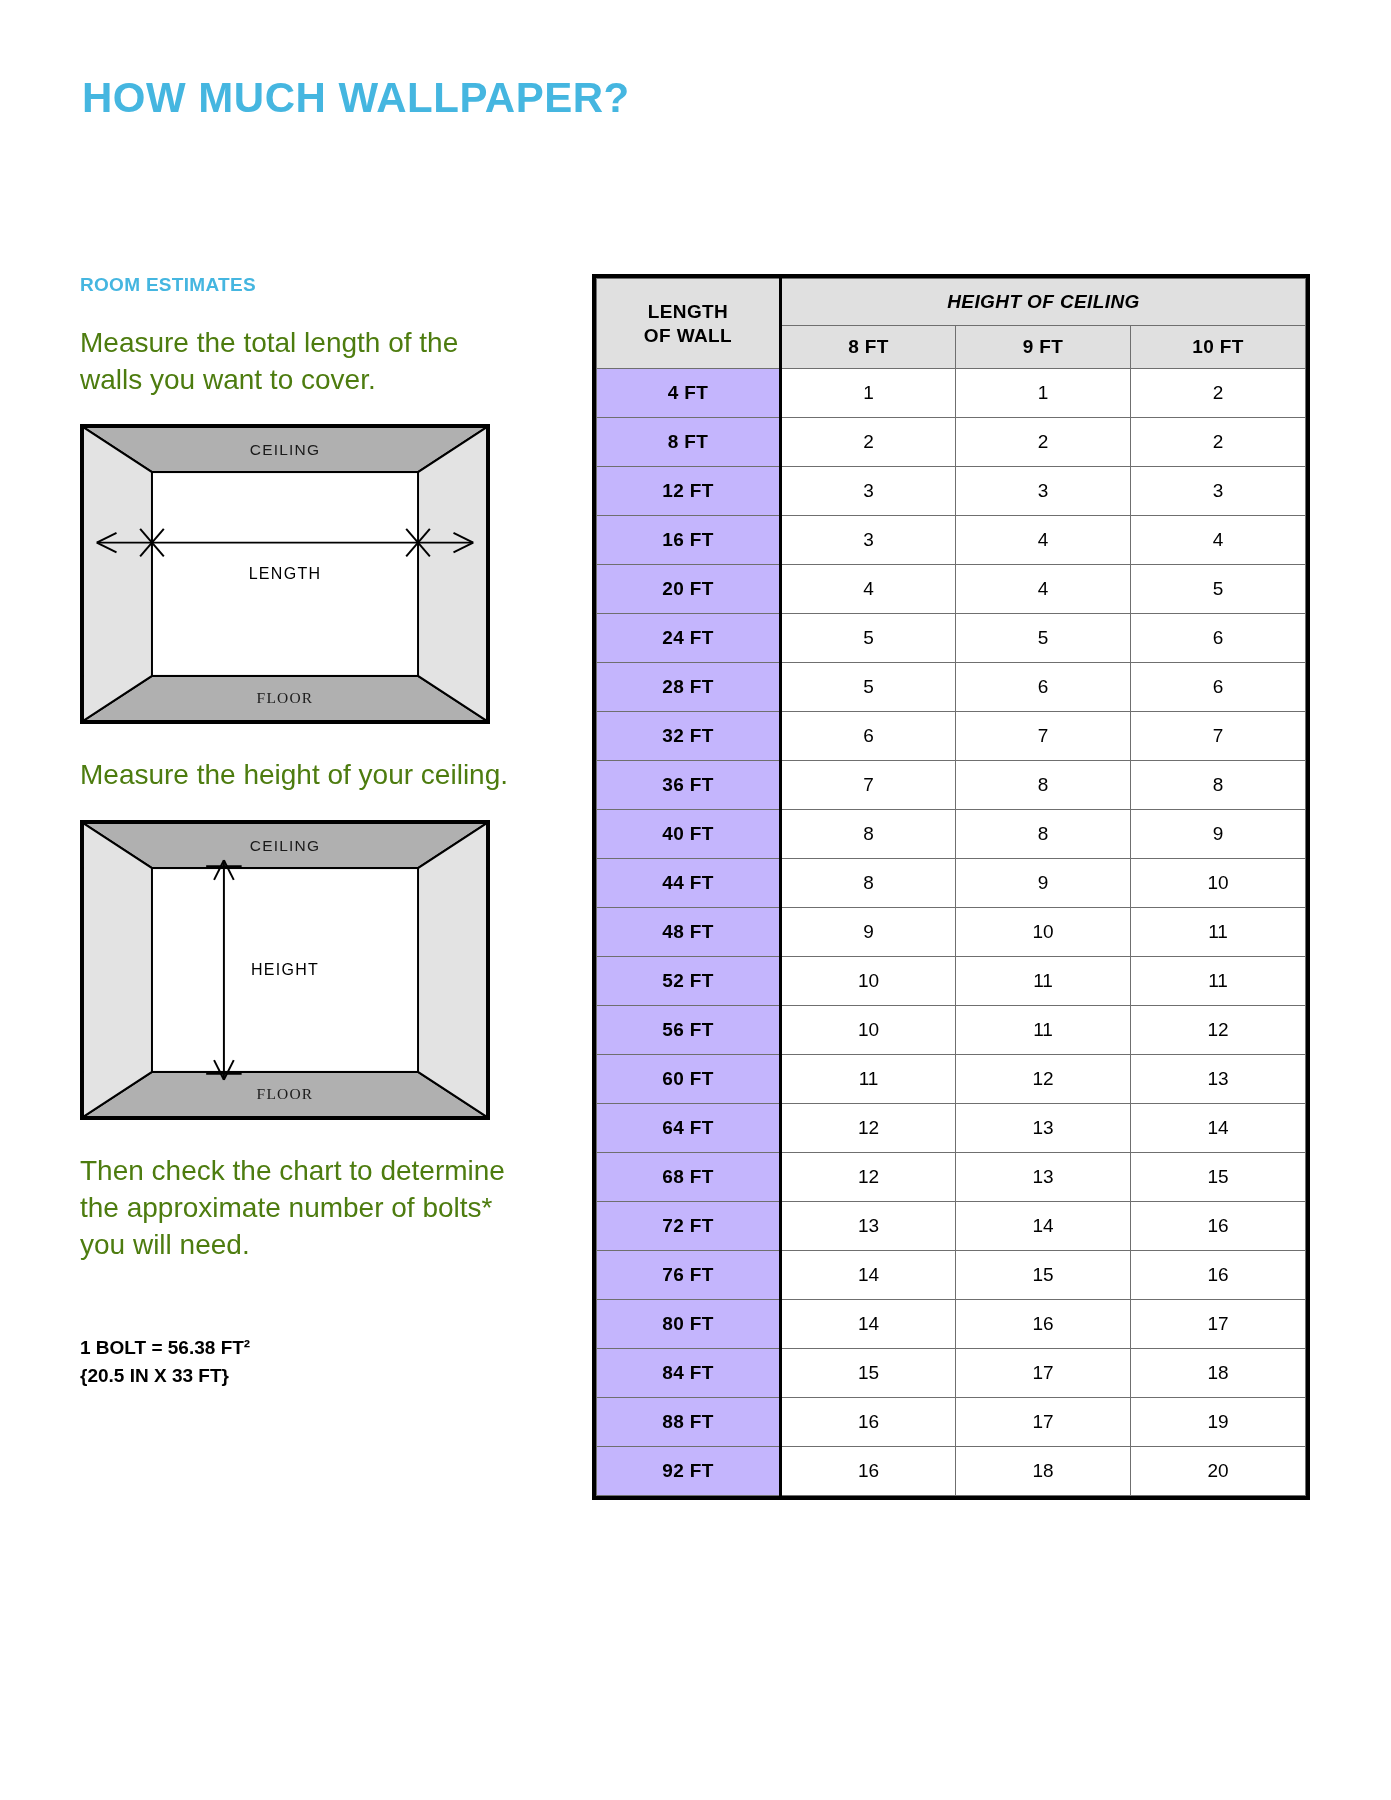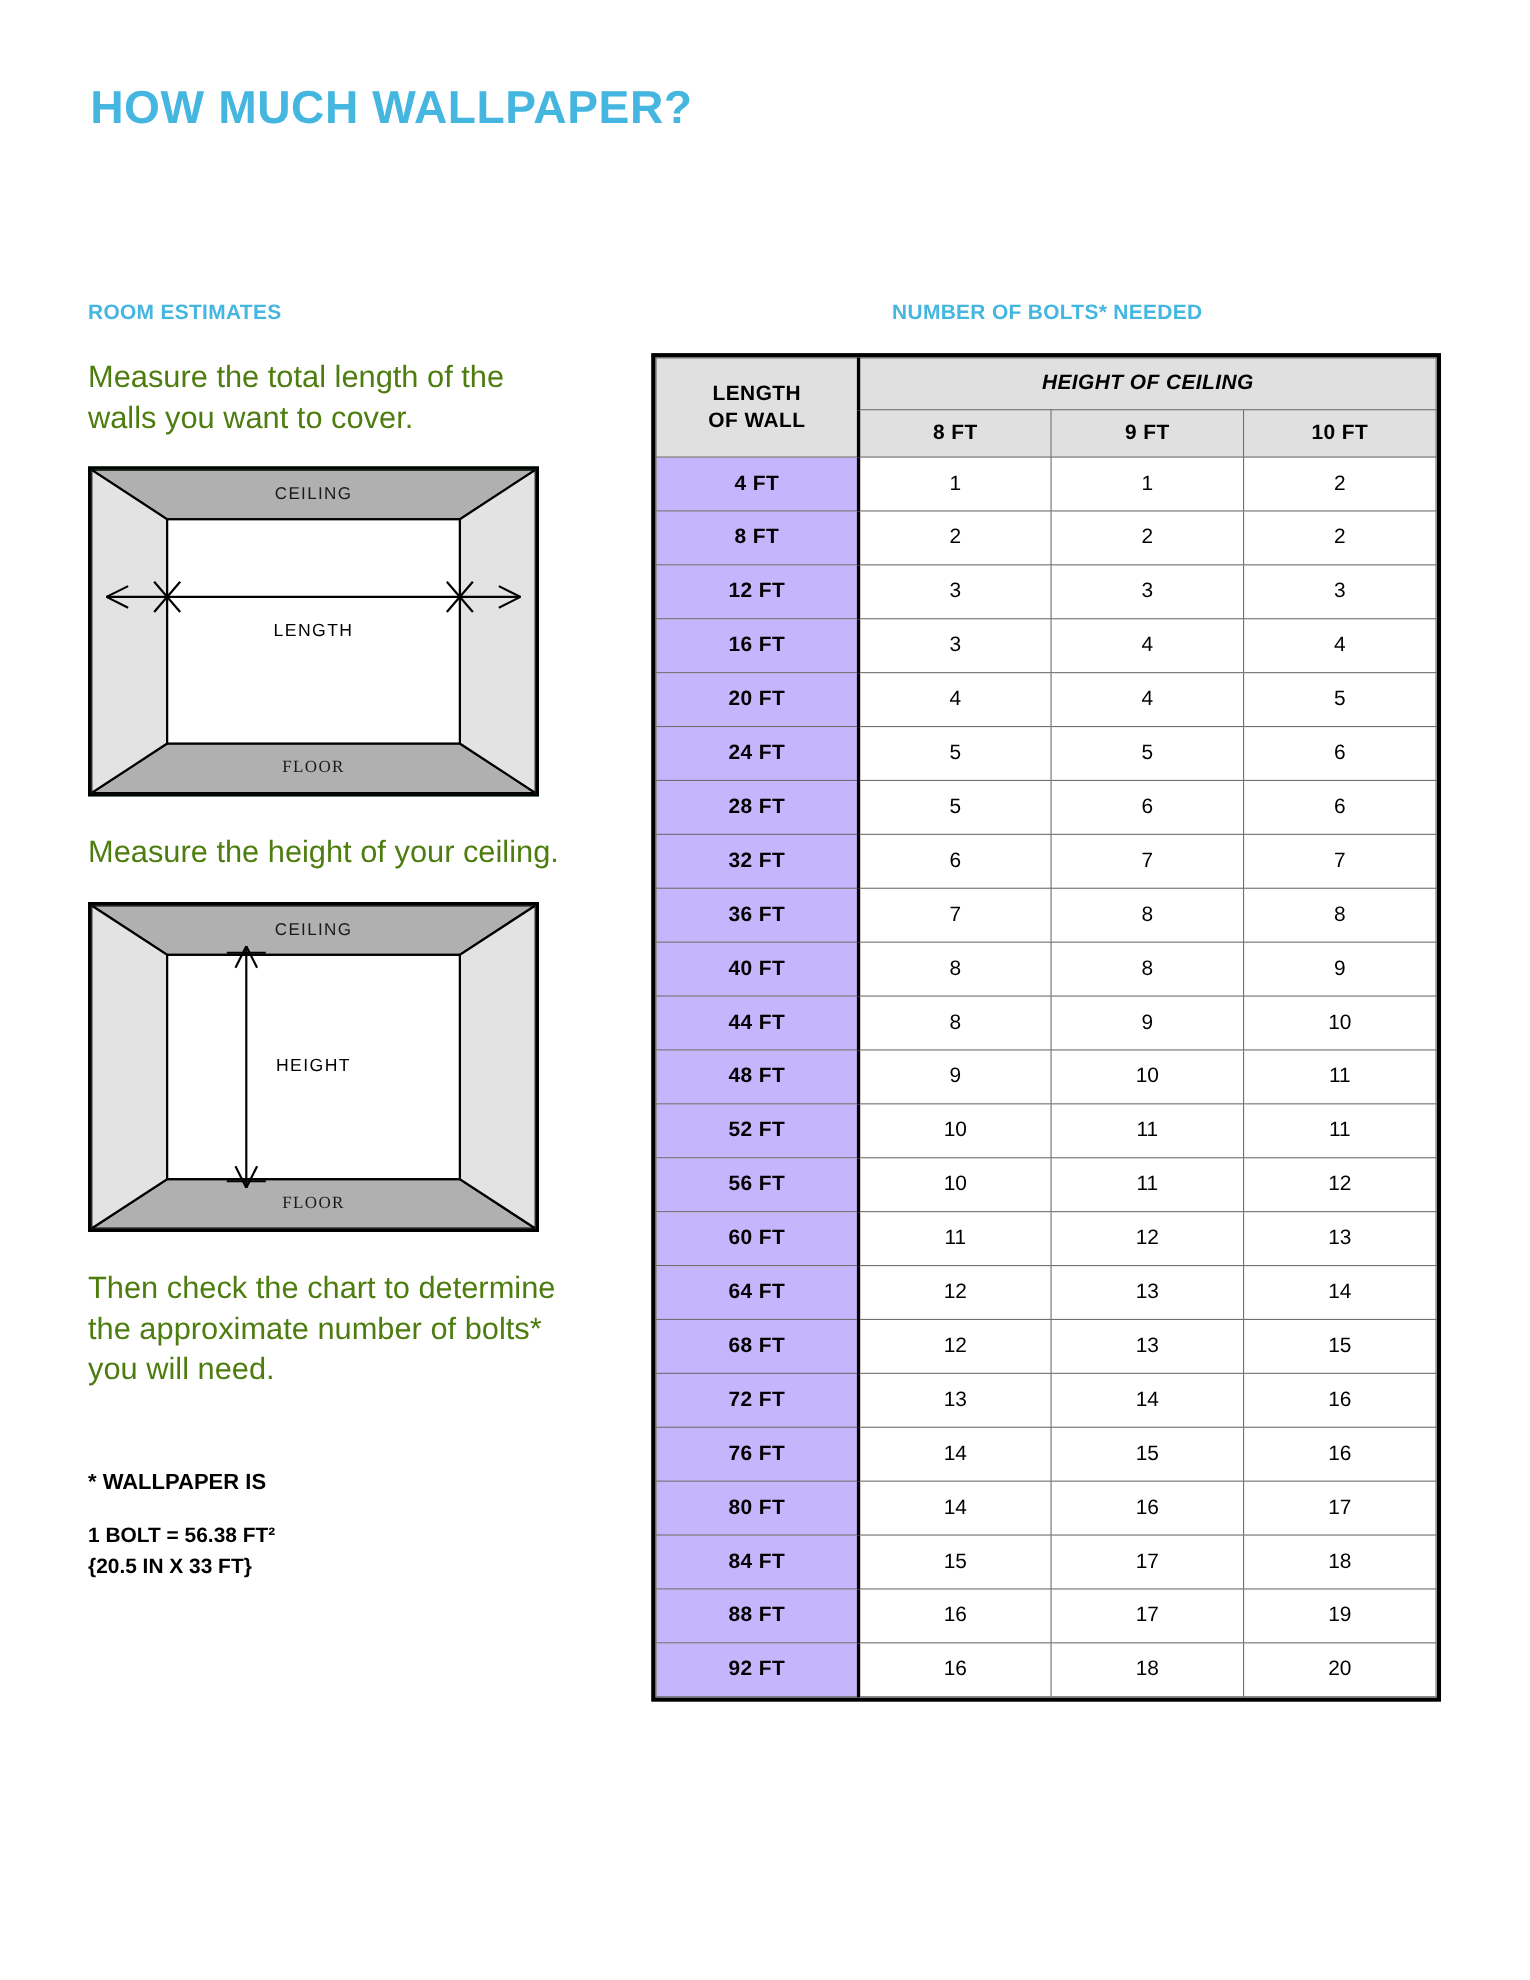--- a/index.html
+++ b/index.html
@@ -243,28 +243,26 @@
         </g>
       </svg>
       <div class="lbl lbl-ceiling">CEILING</div>
       <div class="lbl lbl-floor">FLOOR</div>
       <div class="center-label">HEIGHT</div>
     </div>
 
     <p class="para" style="margin-top:32px;">Then check the chart to determine the approximate number of bolts* you will need.</p>
 
     <div style="margin-top:72px;">
-      <p class="footnote">* WALLPAPER IS</p>
       <p class="footnote-2">1 BOLT = 56.38 FT²</p>
       <p class="footnote-2" style="margin-top:2px;">{20.5 IN X 33 FT}</p>
     </div>
   </div>
 
   <div class="right-col">
-    <div class="table-heading">NUMBER OF BOLTS* NEEDED</div>
 
     <div class="table-wrap">
       <table class="bolts">
         <thead>
           <tr>
             <th class="hdr-lengthwall" rowspan="2">
               <span>LENGTH</span><br>
               <span>OF WALL</span>
             </th>
             <th class="hdr-height col-sep" colspan="3">HEIGHT OF CEILING</th>

